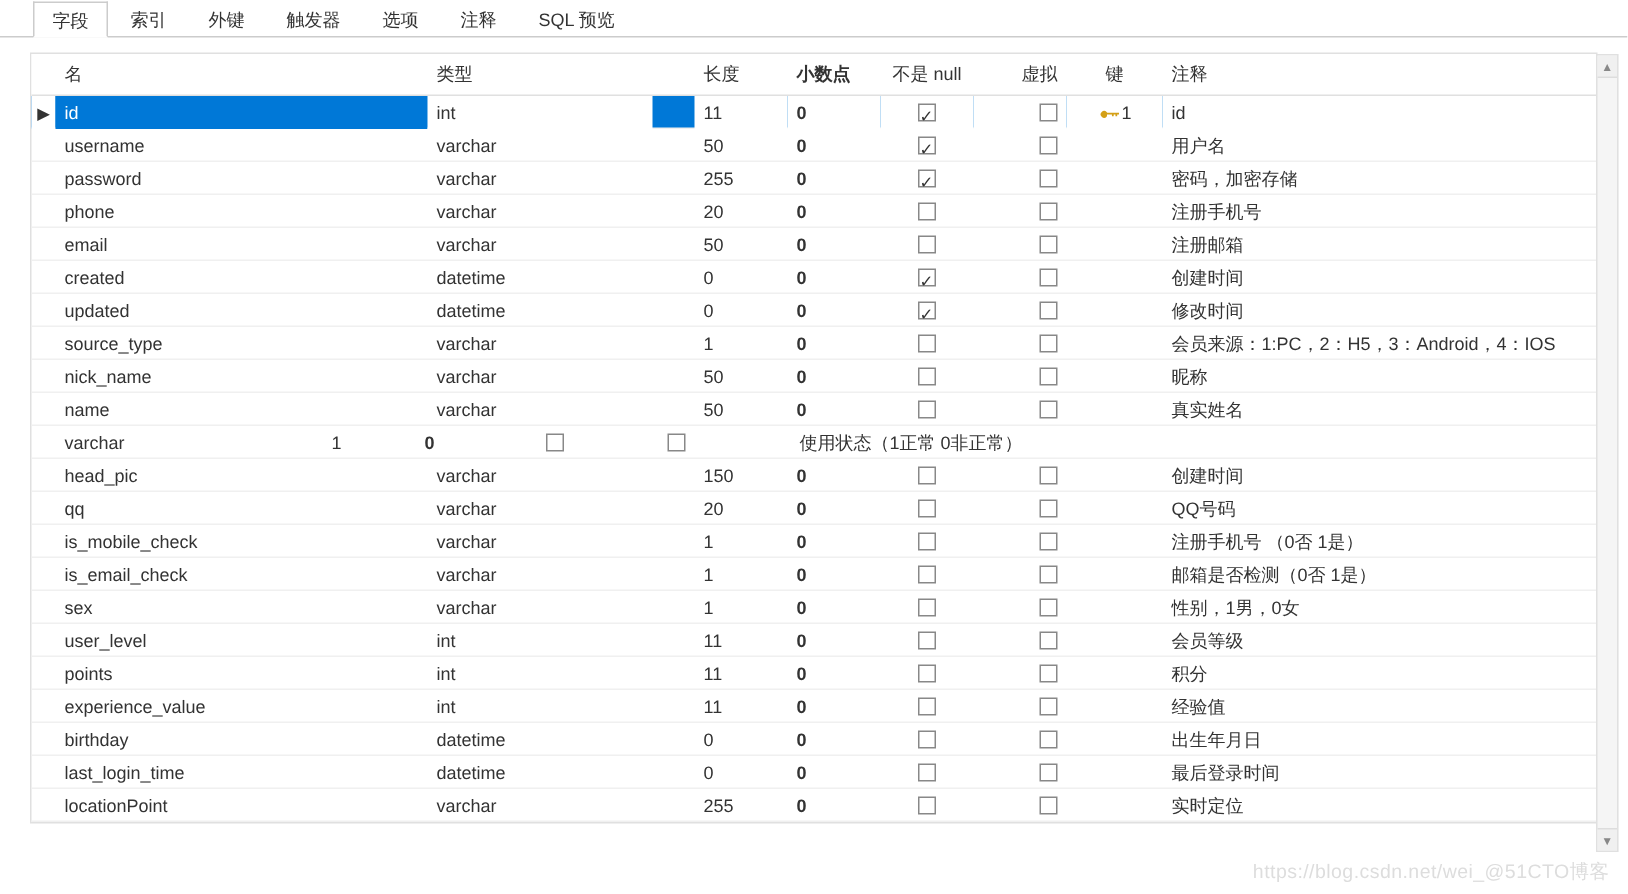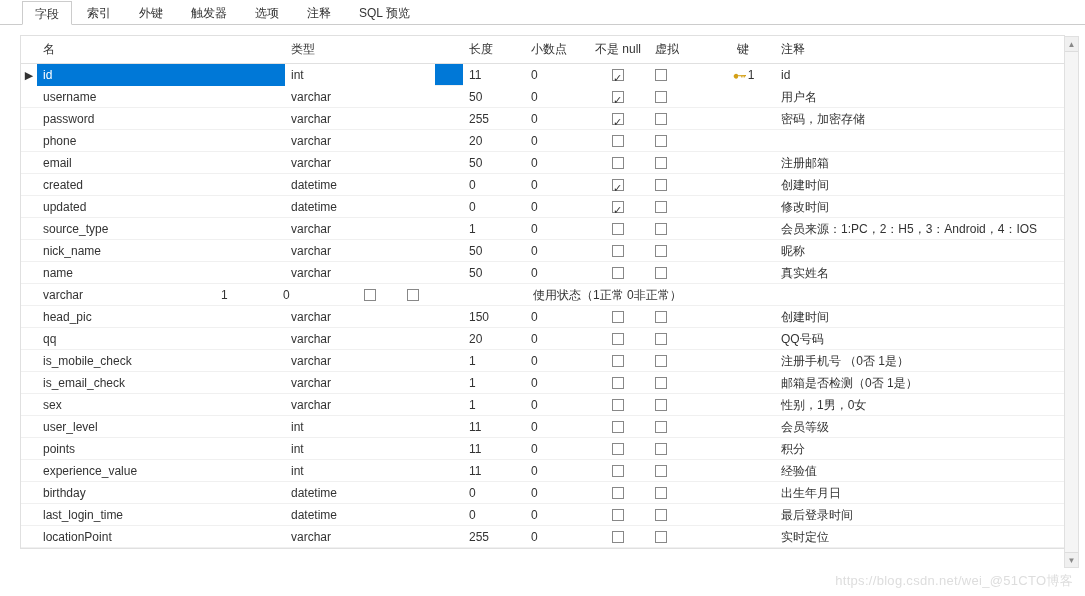--- a/index.html
+++ b/index.html
@@ -67,23 +67,23 @@
       height: 22px;
       line-height: 22px;
       overflow: hidden;
       text-overflow: ellipsis;
       white-space: nowrap;
     }
     .col-marker { width: 16px; flex-shrink: 0; padding:0; text-align: center; }
     .col-name { width: 248px; flex-shrink: 0; }
     .col-type { width: 150px; flex-shrink: 0; }
     .col-len { width: 62px; flex-shrink: 0; margin-left: 28px; }
-    .col-dec { width: 62px; flex-shrink: 0; }
+    .col-dec { width: 62px; flex-shrink: 0; font-weight: bold; }
     .col-null { width: 62px; flex-shrink: 0; text-align: center; }
-    .col-virt { width: 62px; flex-shrink: 0; text-align: left; }
+    .col-virt { width: 62px; flex-shrink: 0; text-align: right; }
     .col-key { width: 64px; flex-shrink: 0; text-align: center; }
     .col-comment { flex: 1; }
     .row-marker {
       color: #333;
       font-size: 11px;
     }
     .checkbox {
       display: inline-block;
       width: 12px;
       height: 12px;
@@ -212,20 +212,21 @@
       </div>
       <div class="row">
         <div class="td col-marker"></div>
         <div class="td col-name">phone</div>
         <div class="td col-type">varchar</div>
         <div class="td col-len">20</div>
         <div class="td col-dec">0</div>
         <div class="td col-null"><span class="checkbox"></span></div>
         <div class="td col-virt"><span class="checkbox"></span></div>
         <div class="td col-key"></div>
+        <div class="td col-comment">注册手机号</div>
       </div>
       <div class="row">
         <div class="td col-marker"></div>
         <div class="td col-name">email</div>
         <div class="td col-type">varchar</div>
         <div class="td col-len">50</div>
         <div class="td col-dec">0</div>
         <div class="td col-null"><span class="checkbox"></span></div>
         <div class="td col-virt"><span class="checkbox"></span></div>
         <div class="td col-key"></div>

